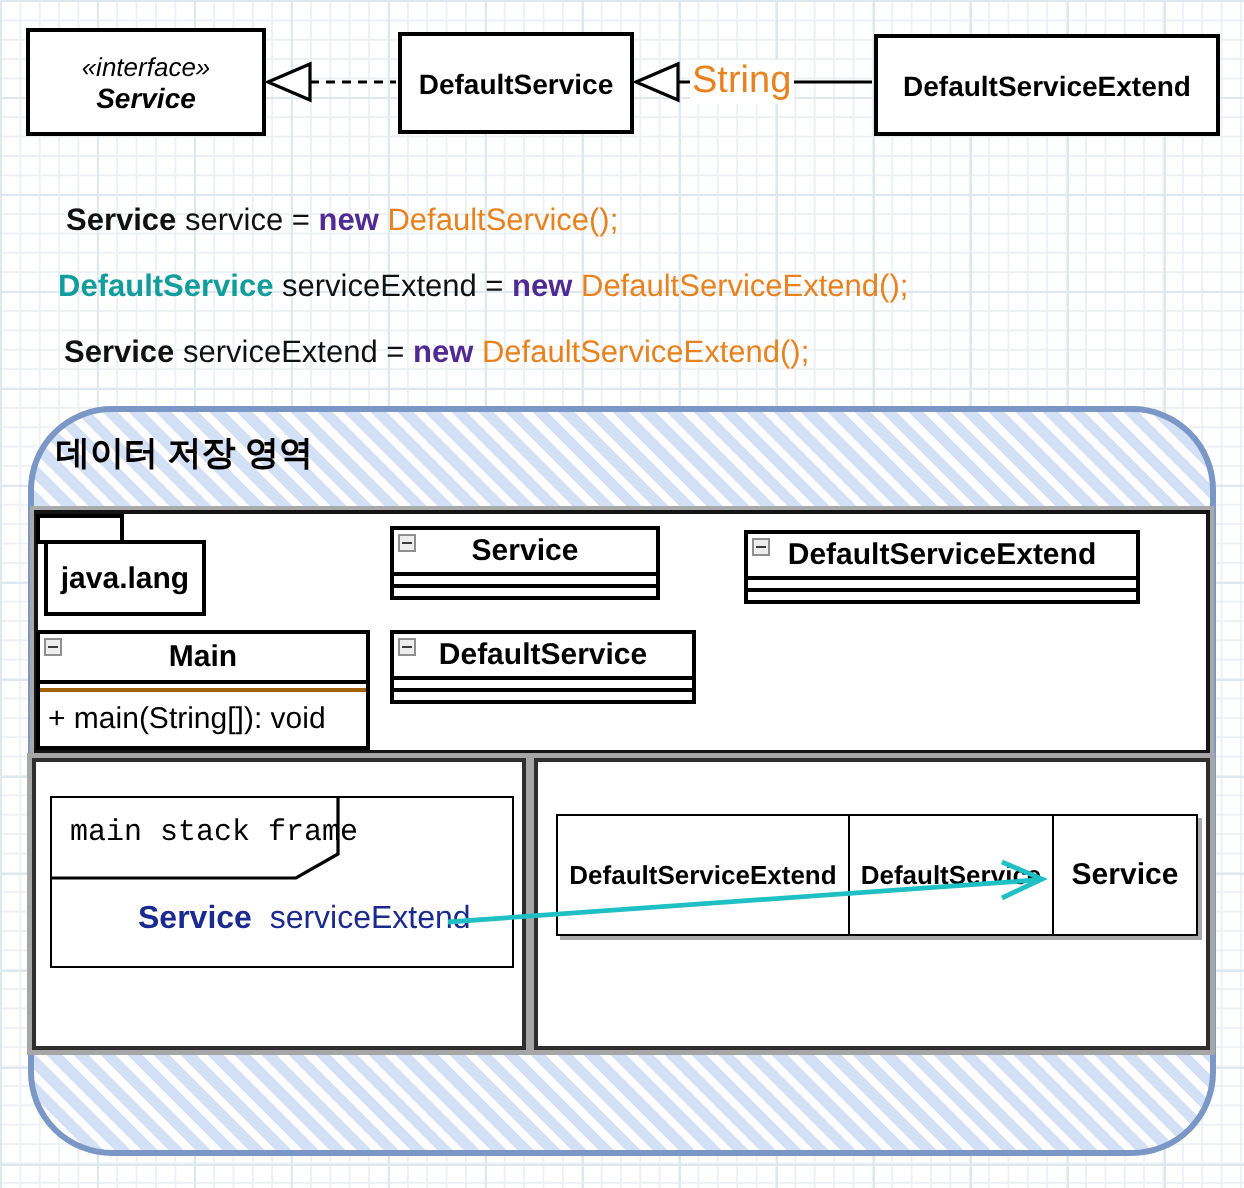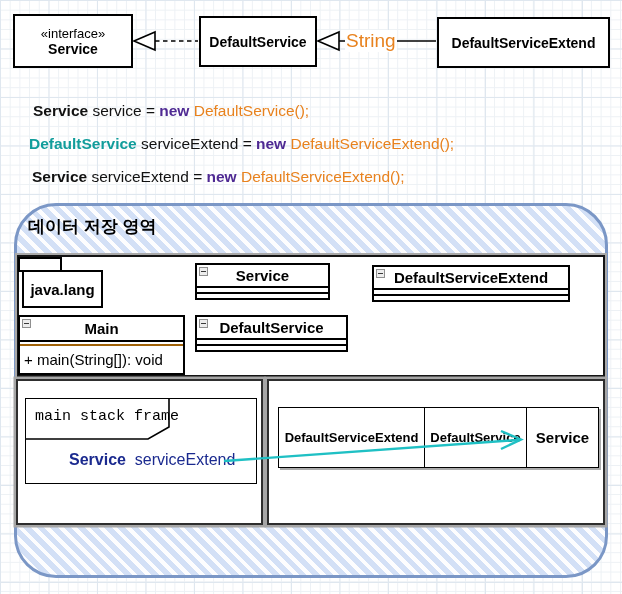--- a/index.html
+++ b/index.html
@@ -16,21 +16,21 @@
       linear-gradient(90deg, #dfe7ef 1px, transparent 1px),
       linear-gradient(#edf1f5 1px, transparent 1px),
       linear-gradient(90deg, #edf1f5 1px, transparent 1px);
     background-size:48.5px 48.5px, 48.5px 48.5px, 9.7px 9.7px, 9.7px 9.7px;
   }
   
   .ubox{position:absolute; background:#fff; border:2px solid #000;
         display:flex; flex-direction:column; align-items:center; justify-content:center;
         font-size:14px; color:#000;}
   .ubox .bold{font-weight:bold;}
-  #box-interface{left:13px; top:14px; width:120px; height:54px;}
+  #box-interface{left:13px; top:14px; width:120px; height:54px;font-style:italic;}
   #box-interface .stereo{font-size:13px;}
   #box-impl{left:199px; top:16px; width:118px; height:51px; font-weight:bold;}
   #box-extend{left:437px; top:17px; width:173px; height:51px; font-weight:bold;}
   #extends-label{position:absolute; left:345px; top:30px; z-index:10;
     font-size:19px; color:var(--orange); background:#fff; padding:0 1px; line-height:22px;}
   
   .code{position:absolute; font-size:15.5px; white-space:pre; color:#111;}
   #code1{left:33px; top:102px;}
   #code2{left:29px; top:135px;}
   #code3{left:32px; top:168px;text-align:right;}

